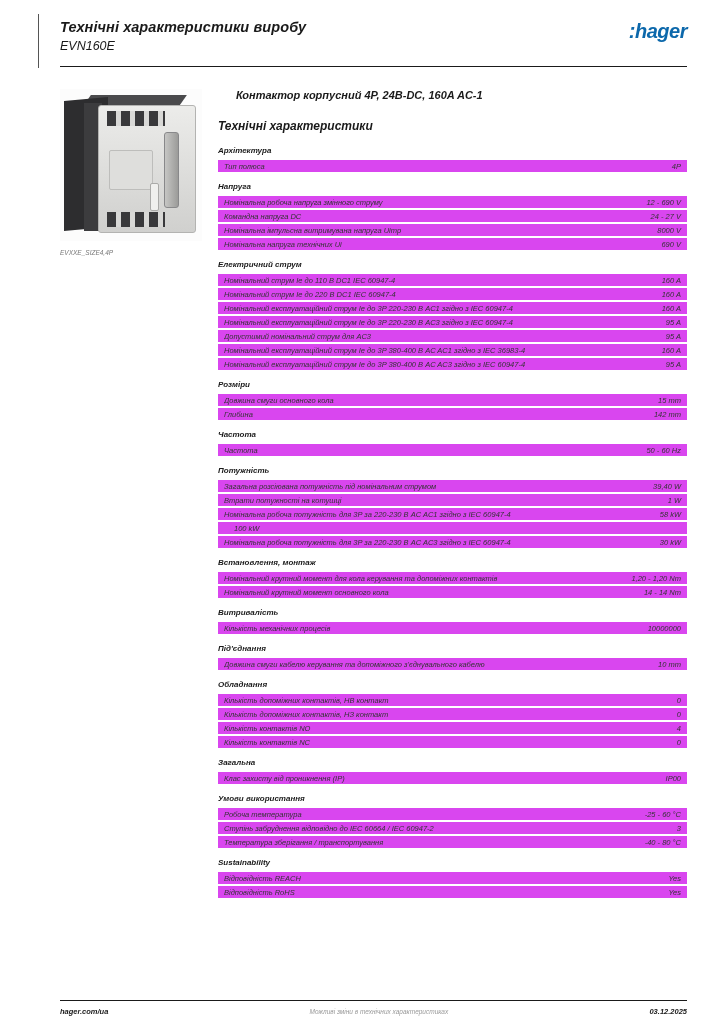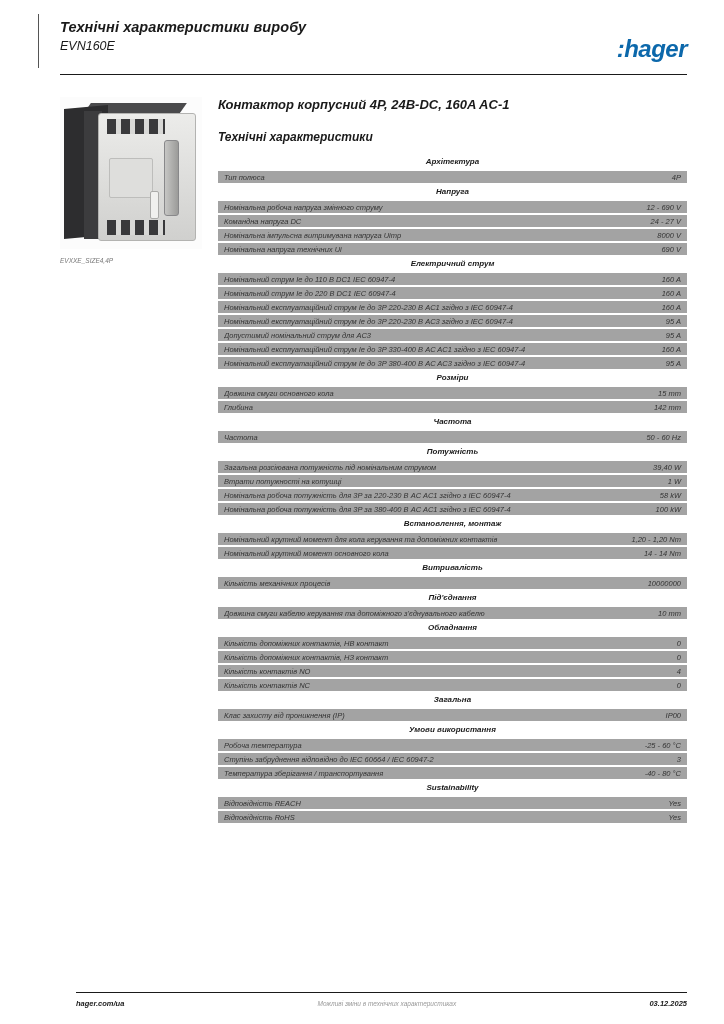--- a/index.html
+++ b/index.html
@@ -5,51 +5,51 @@
   * { margin:0; padding:0; box-sizing:border-box; }
   html,body { background:#e9e9e9; }
   body { font-family:"Liberation Sans","DejaVu Sans",sans-serif; }
   .page { position:relative; width:724px; height:1024px; background:#ffffff; overflow:hidden; margin:0 auto;font-style:italic; }
 
   .fold-mark { position:absolute; left:38px; top:14px; width:1px; height:54px; background:#555; }
 
   .header { display:flex; justify-content:space-between; align-items:flex-start; padding:19px 37px 0 60px; }
   .page-title { font-size:14.5px; font-weight:bold; color:#1a1a1a; letter-spacing:0.1px; }
   .model { font-size:12.5px; color:#1a1a1a; margin-top:4px; }
-  .logo { font-size:24px; font-weight:bold; color:#0c68ab; letter-spacing:-0.5px; line-height:1; margin-top:18px; }
+  .logo { font-size:20px; font-weight:bold; color:#0c68ab; letter-spacing:-0.5px; line-height:1; margin-top:2px; }
   .header-rule { margin:13px 37px 0 60px; border-top:1px solid #1a1a1a; }
 
   .content { display:flex; padding:22px 37px 0 60px; gap:16px; }
   .left-col { width:142px; flex:0 0 142px; }
   .right-col { flex:1; min-width:0; }
 
   
   .photo { position:relative; width:142px; height:152px; background:#fcfcfc; }
   .ph-top { position:absolute; left:26px; top:6px; width:96px; height:14px; background:#4a4a4c; transform:skewX(-35deg); }
   .ph-back { position:absolute; left:4px; top:10px; width:44px; height:130px; background:#2d2d2f; transform:skewY(-5deg); }
   .ph-side { position:absolute; left:24px; top:14px; width:18px; height:128px; background:#3c3c3e; }
   .ph-front { position:absolute; left:38px; top:16px; width:98px; height:128px; background:linear-gradient(180deg,#ececea,#d0d0ce); border:1px solid #b3b3b1; border-radius:3px; }
   .ph-term-top { position:absolute; top:5px; left:8px; width:58px; height:15px; background:repeating-linear-gradient(90deg,#39393b 0 9px,#d8d8d6 9px 14px); }
   .ph-term-bottom { position:absolute; bottom:5px; left:8px; width:58px; height:15px; background:repeating-linear-gradient(90deg,#39393b 0 9px,#d8d8d6 9px 14px); }
   .ph-lever { position:absolute; right:16px; top:26px; width:15px; height:76px; background:linear-gradient(90deg,#c6c6c4,#9b9b99); border:1px solid #88888a; border-radius:3px; }
   .ph-knob { position:absolute; right:19px; top:50px; width:9px; height:28px; background:#f0f0ee; border:1px solid #aaaaa8; border-radius:2px; }
   .ph-plate { position:absolute; left:10px; top:44px; width:44px; height:40px; background:#dededc; border:1px solid #bdbdbb; border-radius:2px; }
   .caption { margin-top:8px; font-size:6.5px; color:#777; }
 
-  .product-name { font-size:13px; font-weight:bold; color:#1a1a1a; margin-bottom:18px; }
+  .product-name { font-size:11px; font-weight:bold; color:#1a1a1a; margin-bottom:18px;margin-left:18px; }
   .specs-heading { font-size:12px; font-weight:bold; color:#1a1a1a; margin-bottom:13px; }
 
-  .section { margin-top:4px; }
+  .section { margin-top:10px; }
   .section:first-child { margin-top:0; }
-  .section-title { font-size:8px; font-weight:bold; color:#1a1a1a; margin-bottom:5px;text-align:center; }
-  .spec-row { display:flex; justify-content:space-between; align-items:center; background:#a3a3a3; height:12px; padding:0 6px; margin-bottom:2px; font-size:7.5px; color:#333; }
+  .section-title { font-size:8px; font-weight:bold; color:#1a1a1a; margin-bottom:5px; }
+  .spec-row { display:flex; justify-content:space-between; align-items:center; background:#d946ef; height:12px; padding:0 6px; margin-bottom:2px; font-size:7.5px; color:#333; }
   .spec-label { flex:1; white-space:nowrap; overflow:hidden; }
   .spec-value { margin-left:10px; white-space:nowrap; text-align:right; }
 
-  .footer { position:absolute; left:60px; right:37px; bottom:16px;margin-left:16px; }
+  .footer { position:absolute; left:60px; right:37px; bottom:8px; }
   .footer-rule { border-top:1px solid #1a1a1a; }
   .footer-row { display:flex; justify-content:space-between; align-items:baseline; padding-top:6px; }
   .f-left { font-size:7.5px; font-weight:bold; color:#1a1a1a; }
   .f-center { font-size:6.5px; color:#999; }
   .f-right { font-size:7.5px; font-weight:bold; color:#1a1a1a; }
 </style>
 </head>
 <body>
 
 <div class="page">
@@ -146,21 +146,21 @@
     <span class="spec-label">Номінальний експлуатаційний струм Ie до 3P 220-230 В AC3 згідно з IEC 60947-4</span>
     <span class="spec-value">95 A</span>
   </div>
 
   <div class="spec-row">
     <span class="spec-label">Допустимий номінальний струм для AC3</span>
     <span class="spec-value">95 A</span>
   </div>
 
   <div class="spec-row">
-    <span class="spec-label">Номінальний експлуатаційний струм Ie до 3P 330-400 В AC AC1 згідно з IEC 60947-4</span>
+    <span class="spec-label">Номінальний експлуатаційний струм Ie до 3P 380-400 В AC AC1 згідно з IEC 36983-4</span>
     <span class="spec-value">160 A</span>
   </div>
 
   <div class="spec-row">
     <span class="spec-label">Номінальний експлуатаційний струм Ie до 3P 380-400 В AC AC3 згідно з IEC 60947-4</span>
     <span class="spec-value">95 A</span>
   </div>
 </div>
   </section>
 
@@ -201,24 +201,27 @@
     <span class="spec-label">Втрати потужності на котушці</span>
     <span class="spec-value">1 W</span>
   </div>
 
   <div class="spec-row">
     <span class="spec-label">Номінальна робоча потужність для 3P за 220-230 В AC AC1 згідно з IEC 60947-4</span>
     <span class="spec-value">58 kW</span>
   </div>
 
   <div class="spec-row">
-    <span class="spec-label">Номінальна робоча потужність для 3P за 380-400 В AC AC1 згідно з IEC 60947-4</span>
     <span class="spec-value">100 kW</span>
   </div>
 
+  <div class="spec-row">
+    <span class="spec-label">Номінальна робоча потужність для 3P за 220-230 В AC AC3 згідно з IEC 60947-4</span>
+    <span class="spec-value">30 kW</span>
+  </div>
 </div>
   </section>
 
   <section class="section">
     <h2 class="section-title">Встановлення, монтаж</h2>
     <div class="section-rows">
   <div class="spec-row">
     <span class="spec-label">Номінальний крутний момент для кола керування та допоміжних контактів</span>
     <span class="spec-value">1,20 - 1,20 Nm</span>
   </div>

